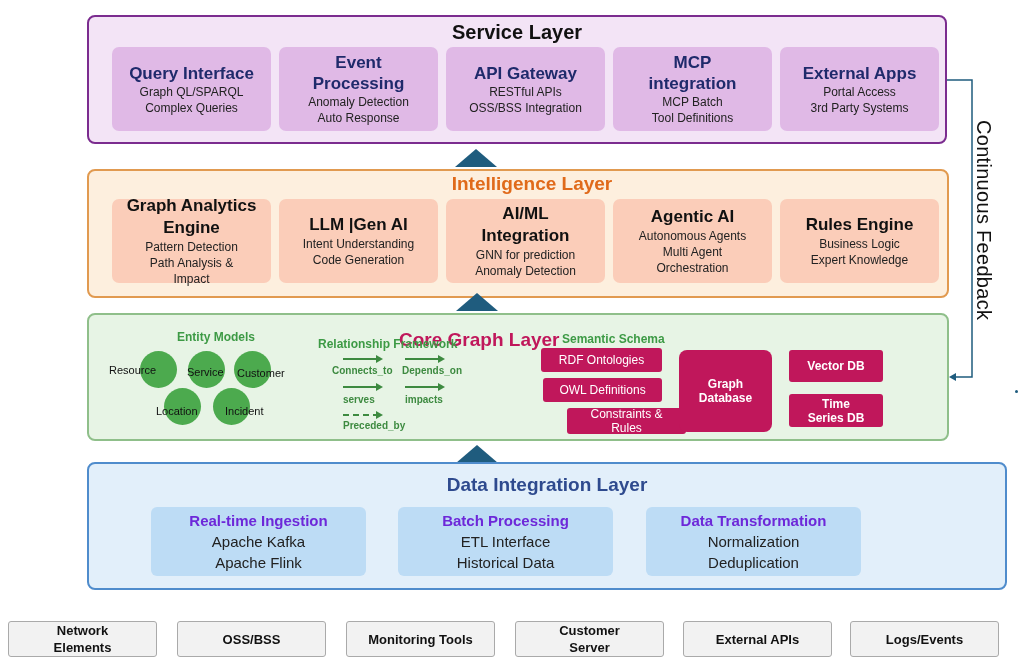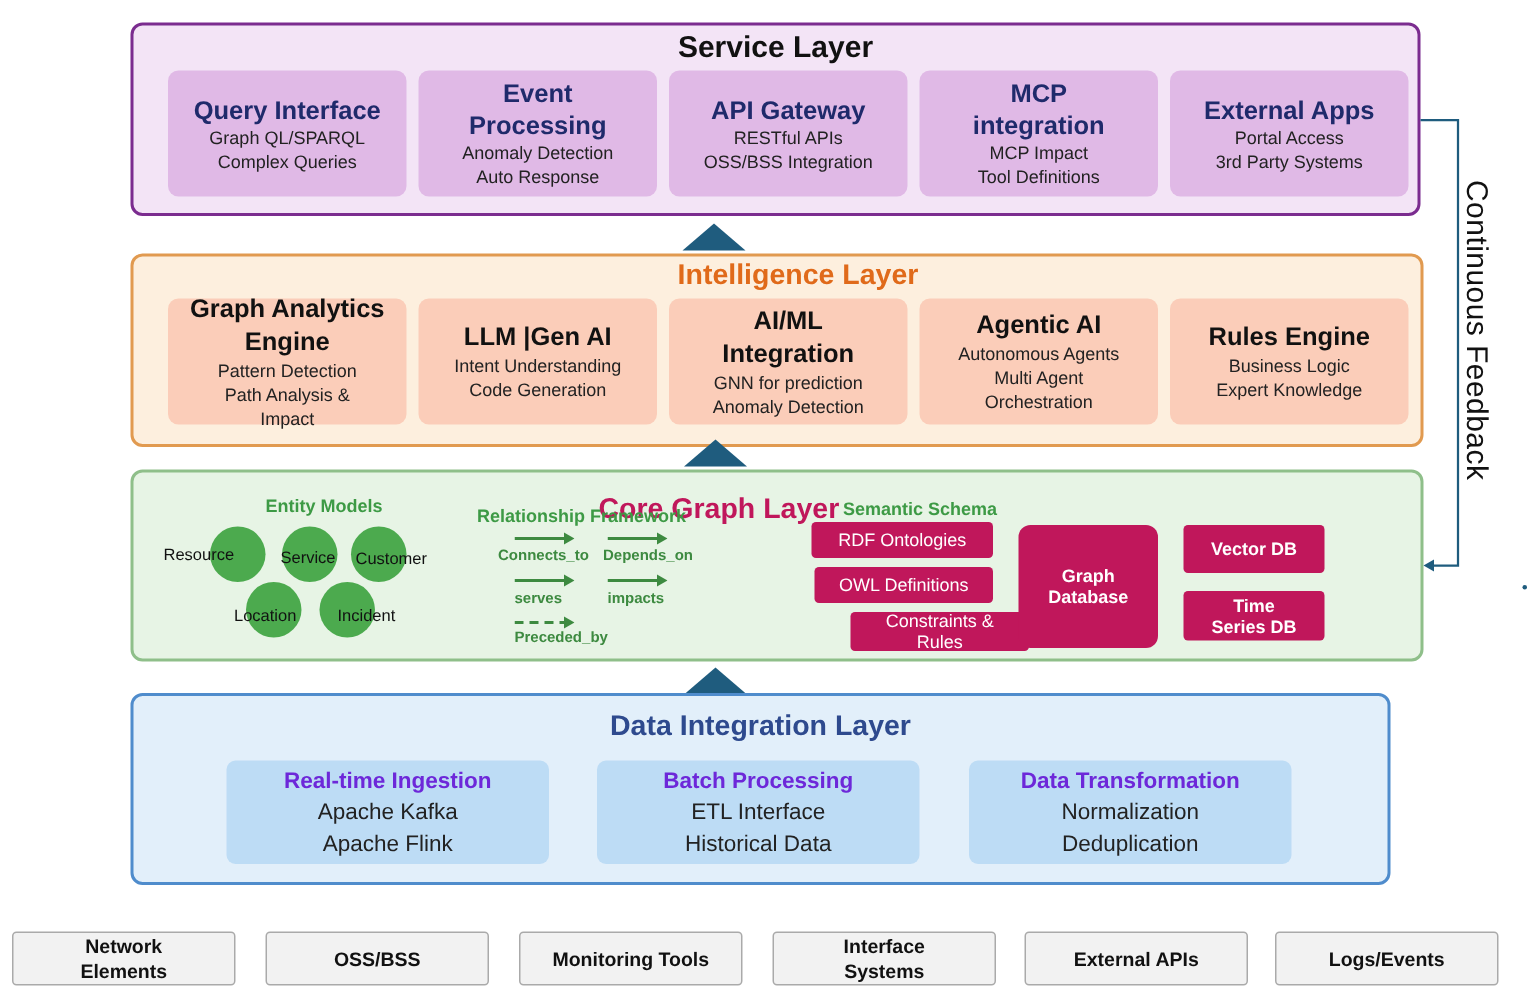--- a/index.html
+++ b/index.html
@@ -28,21 +28,21 @@
   #core .layer-title { top: 2px; left: 310px; right: auto; font-size: 19px; color: #c0175b; margin-top: 12px; }
   .green-h { position: absolute; font-weight: bold; color: #3d9a45; font-size: 12px; }
   .circle { position: absolute; width: 37px; height: 37px; border-radius: 50%; background: #4caa4e; }
   .ent-label { position: absolute; font-weight: normal; font-size: 11px; color: #111; }
   .rel-label { position: absolute; font-weight: bold; font-size: 10px; color: #3d8a40; }
   .arrow { position: absolute; height: 10px; width: 40px; }
   .pink-box { position: absolute; background: #c0175b; color: #fff; border-radius: 3px; font-size: 12px; text-align: center; display: flex; align-items: center; justify-content: center; line-height: 14px; }
   .pink-bold { font-weight: bold; }
 
   
-  #data { left: 87px; top: 462px; width: 840px; height: 128px; background: #e2effa; border: 2px solid #4f8ccc; padding-left: 23px; }
+  #data { left: 87px; top: 462px; width: 920px; height: 128px; background: #e2effa; border: 2px solid #4f8ccc; padding-left: 23px; }
   #data .layer-title { top: 10px; font-size: 19px; color: #2e4a8e; }
   .data-box { position: absolute; top: 43px; height: 69px; width: 215px; background: #bddcf5; border-radius: 6px; text-align: center; display: flex; flex-direction: column; justify-content: center; align-items: center; }
   .data-title { font-weight: bold; font-size: 15px; color: #6d28d9; line-height: 20px; }
   .data-sub { font-size: 15px; color: #222; line-height: 21px; }
 
   
   .src { position: absolute; top: 621px; height: 36px; width: 149px; background: #f2f2f2; border: 1.5px solid #aaa; border-radius: 3px; text-align: center; display: flex; align-items: center; justify-content: center; font-weight: bold; font-size: 13px; color: #111; line-height: 17px; }
 
   .tri { position: absolute; width: 0; height: 0; border-left: 21px solid transparent; border-right: 21px solid transparent; border-bottom: 18px solid #1f5c7e; }
 
@@ -63,21 +63,21 @@
     <div class="svc-sub">Anomaly Detection</div>
     <div class="svc-sub">Auto Response</div>
   </div>
   <div class="svc-box" style="left:357px">
     <div class="svc-title">API Gateway</div>
     <div class="svc-sub">RESTful APIs</div>
     <div class="svc-sub">OSS/BSS Integration</div>
   </div>
   <div class="svc-box" style="left:524px">
     <div class="svc-title" style="width:110px">MCP integration</div>
-    <div class="svc-sub">MCP Impact</div>
+    <div class="svc-sub">MCP Batch</div>
     <div class="svc-sub">Tool Definitions</div>
   </div>
   <div class="svc-box" style="left:691px">
     <div class="svc-title">External Apps</div>
     <div class="svc-sub">Portal Access</div>
     <div class="svc-sub">3rd Party Systems</div>
   </div>
 </div>
 
 <div class="tri" style="left:455px; top:149px"></div>
@@ -182,21 +182,21 @@
   <div class="data-box" style="left:557px">
     <div class="data-title">Data Transformation</div>
     <div class="data-sub">Normalization</div>
     <div class="data-sub">Deduplication</div>
   </div>
 </div>
 
 <div class="src" style="left:8px; padding:0 30px">Network Elements</div>
 <div class="src" style="left:177px">OSS/BSS</div>
 <div class="src" style="left:346px">Monitoring Tools</div>
-<div class="src" style="left:515px; padding:0 30px">Interface Systems</div>
+<div class="src" style="left:515px; padding:0 30px">Customer Server</div>
 <div class="src" style="left:683px">External APIs</div>
 <div class="src" style="left:850px">Logs/Events</div>
 
 <svg style="position:absolute; left:945px; top:75px; width:30px; height:310px" viewBox="0 0 30 310">
   <polyline points="2,5 27,5 27,302 10,302" fill="none" stroke="#1f5c7e" stroke-width="1.5"></polyline>
   <polygon points="4,302 11,298 11,306" fill="#1f5c7e"></polygon>
 </svg>
 <div id="feedback-label">Continuous Feedback</div>
 <div style="position:absolute; left:1015px; top:390px; width:3px; height:3px; border-radius:50%; background:#1f5c7e"></div>
 

